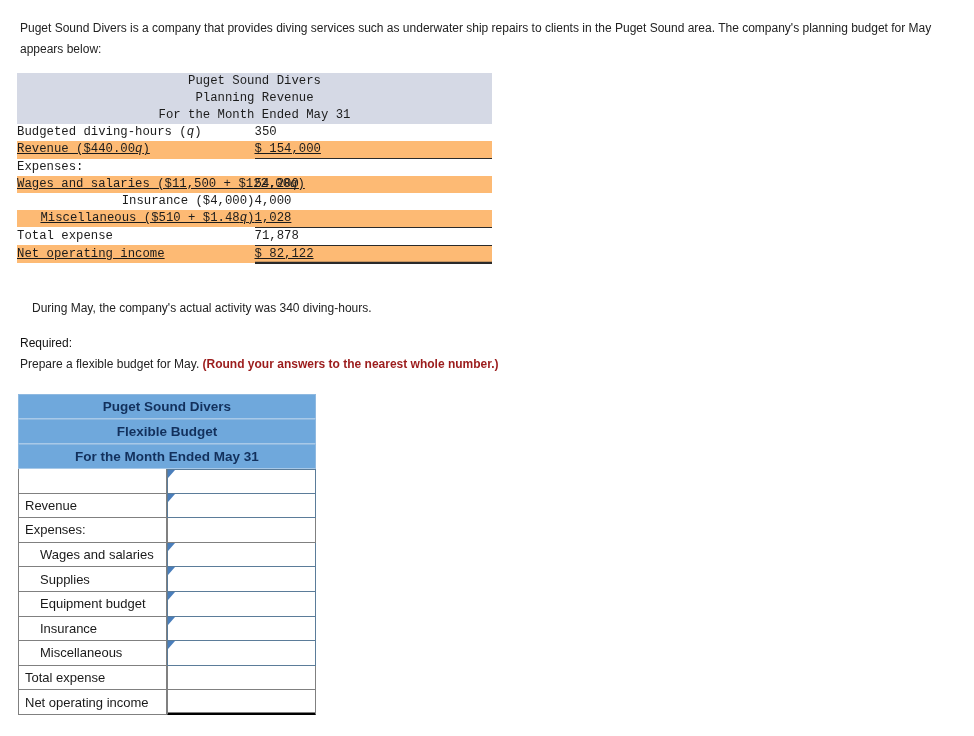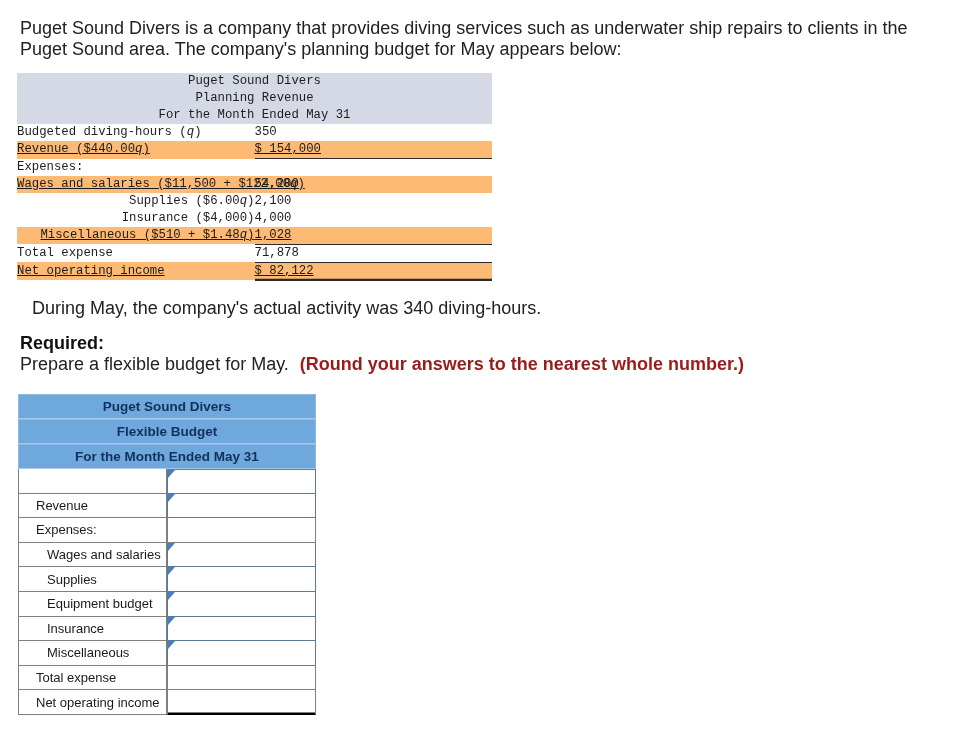--- a/index.html
+++ b/index.html
@@ -7,41 +7,41 @@
     margin: 0; padding: 0;
     width: 974px; height: 736px;
     background: #ffffff;
     font-family: "Liberation Sans", sans-serif;
     color: #1a1a1a;
     overflow: hidden;
   }
 
   
   .prose {
-    font-size: 18px;
+    font-size: 12px;
     line-height: 21px;
     color: #222222;
   }
   #intro {
     position: absolute;
     left: 20px; top: 18px;
     width: 930px;
   }
   #actual-activity {
     position: absolute;
     left: 32px; top: 298px;
     width: 700px;
   }
   #required-block {
     position: absolute;
     left: 20px; top: 333px;
     width: 800px;
   }
-  .required-label { font-weight: bold; color: #111111; }
-  .round-note { font-weight: bold; color: #9b1b1b; margin-left: 6px; }
+  .required-label { font-weight: normal; color: #111111; }
+  .round-note { font-weight: bold; color: #9b1b1b; }
 
   
   #planning-budget {
     position: absolute;
     left: 17px; top: 73px;
     width: 475px;
     font-family: "Liberation Mono", "DejaVu Sans Mono", monospace;
     font-size: 12.3px;
     line-height: 17px;
     color: #1c1c1c;
@@ -100,28 +100,28 @@
     height: 25px;
     border: 1px solid #8fb9e0;
     border-bottom: 1px solid #a8c9e8;
     font-size: 13.5px;
   }
   .fb-label-cell {
     height: 24.6px;
     border-left: 1px solid #808080;
     border-right: 1px solid #808080;
     border-bottom: 1px solid #808080;
-    padding-left: 17px;
+    padding-left: 6px;
     color: #1a1a1a;
     font-size: 13px;
     white-space: nowrap;
     background: #ffffff;
     overflow: hidden;
   }
-  .fb-label-cell.indent { padding-left: 28px; }
+  .fb-label-cell.indent { padding-left: 21px; }
   .fb-input-cell {
     width: 103px;
     height: 24.6px;
     background: #ffffff;
     position: relative;
     border: 1px solid #5b7c99;
     border-top: none;
   }
   .fb-input-cell.plain {
     border: 1px solid #808080;
@@ -172,24 +172,20 @@
         </tr>
         <tr>
           <td class="pb-label">Expenses:</td>
           <td class="pb-num"></td>
         </tr>
         <tr class="stripe">
           <td class="pb-label ind1">Wages and salaries ($11,500 + $122.00<span class="q-var">q</span>)</td>
           <td class="pb-num">54,200</td>
         </tr>
         <tr>
-          <td class="pb-label ind1">Supplies ($6.00<span class="q-var">q</span>)</td>
-          <td class="pb-num">2,100</td>
-        </tr>
-        <tr>
           <td class="pb-label ind1">Insurance ($4,000)</td>
           <td class="pb-num">4,000</td>
         </tr>
         <tr class="stripe">
           <td class="pb-label ind1">Miscellaneous ($510 + $1.48<span class="q-var">q</span>)</td>
           <td class="pb-num u-single">1,028</td>
         </tr>
         <tr>
           <td class="pb-label">Total expense</td>
           <td class="pb-num u-single">71,878</td>

